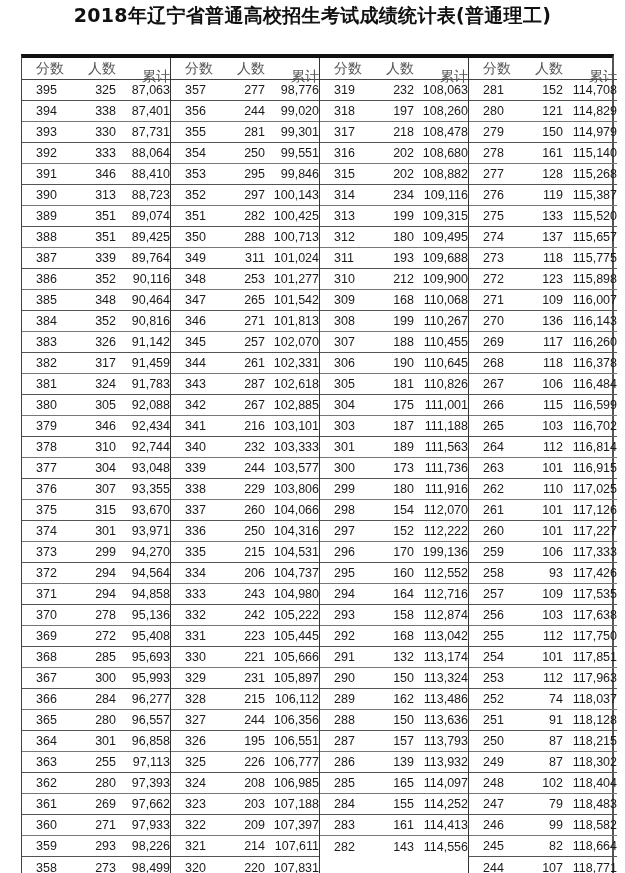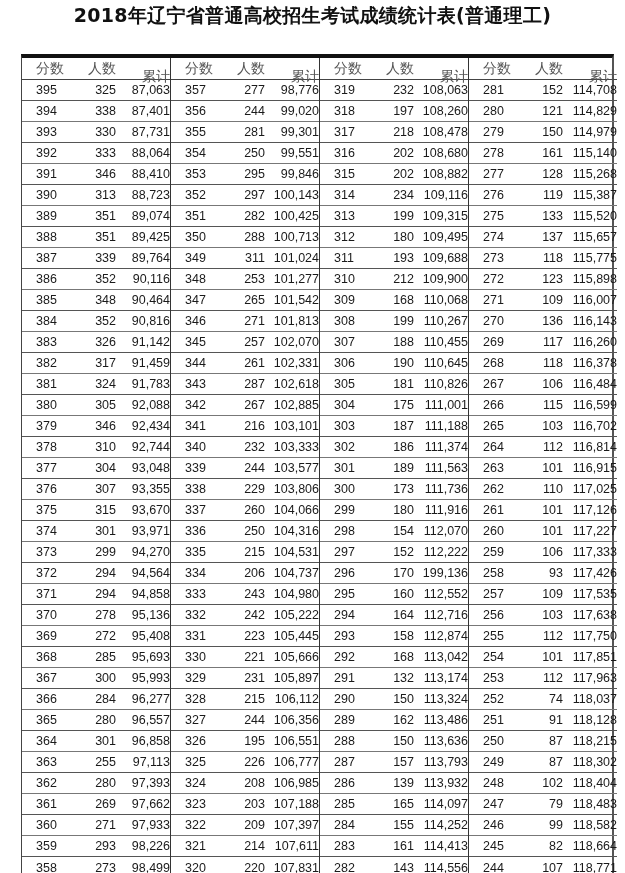--- a/index.html
+++ b/index.html
@@ -511,25 +511,20 @@
           <span class="c-score">304</span>
           <span class="c-count">175</span>
           <span class="c-cum">111,001</span>
         </div>
         <div class="row">
           <span class="c-score">303</span>
           <span class="c-count">187</span>
           <span class="c-cum">111,188</span>
         </div>
         <div class="row">
-          <span class="c-score">302</span>
-          <span class="c-count">186</span>
-          <span class="c-cum">111,374</span>
-        </div>
-        <div class="row">
           <span class="c-score">301</span>
           <span class="c-count">189</span>
           <span class="c-cum">111,563</span>
         </div>
         <div class="row">
           <span class="c-score">300</span>
           <span class="c-count">173</span>
           <span class="c-cum">111,736</span>
         </div>
         <div class="row">

